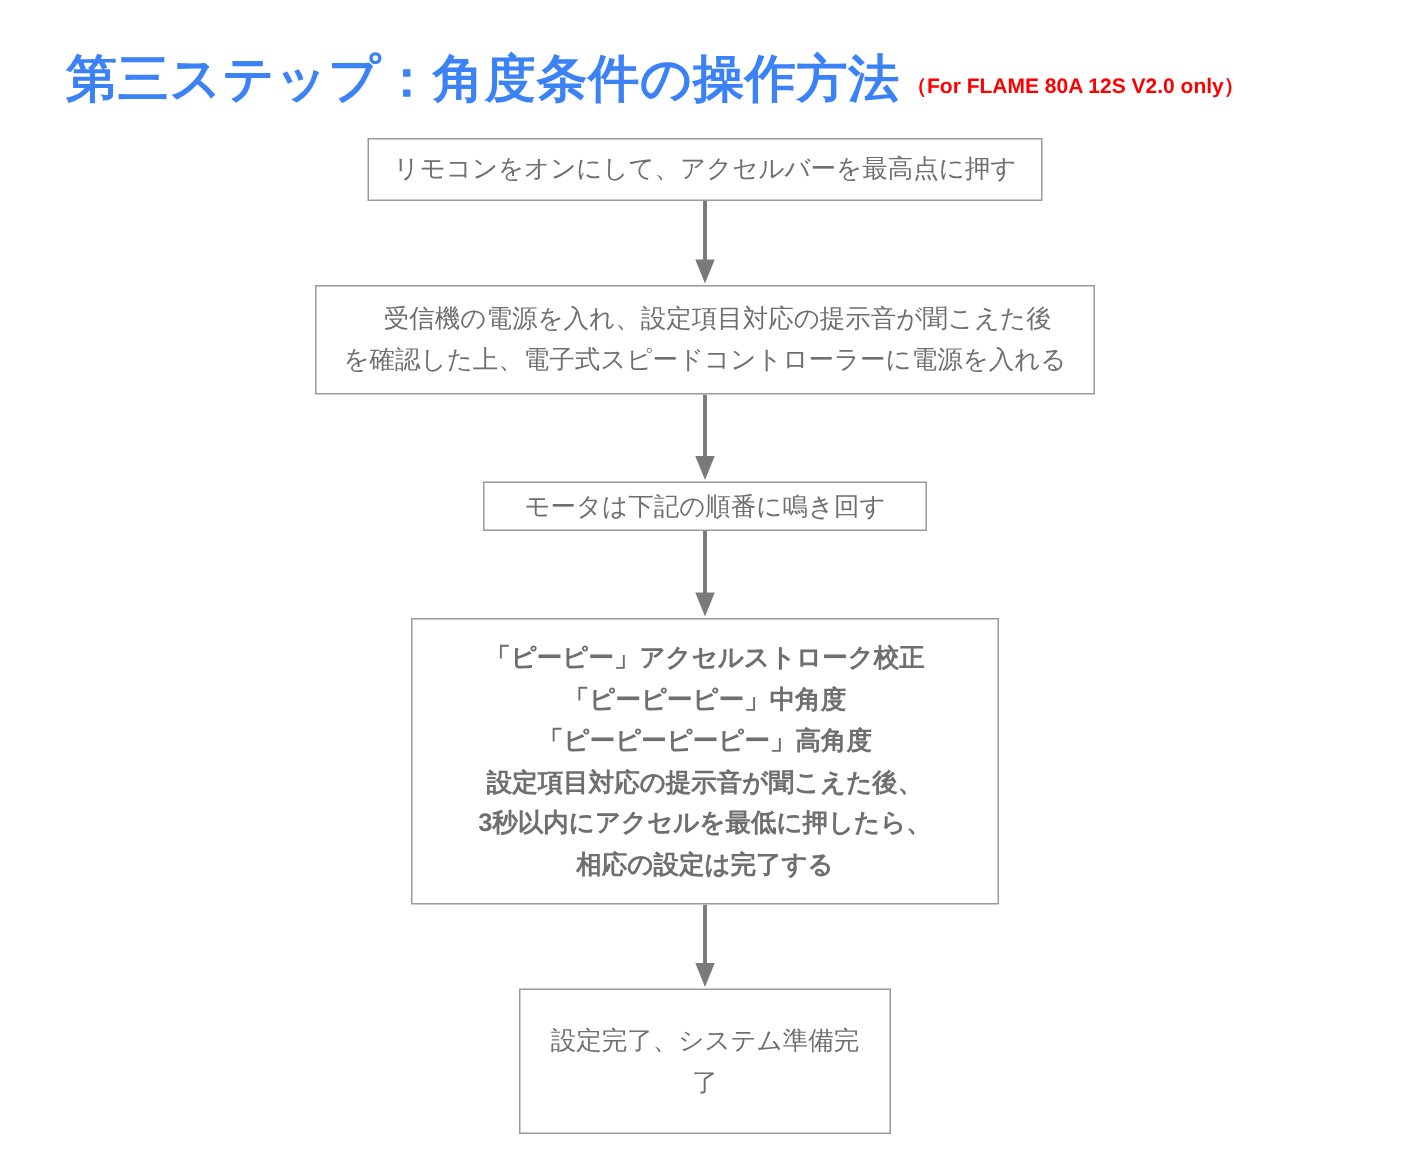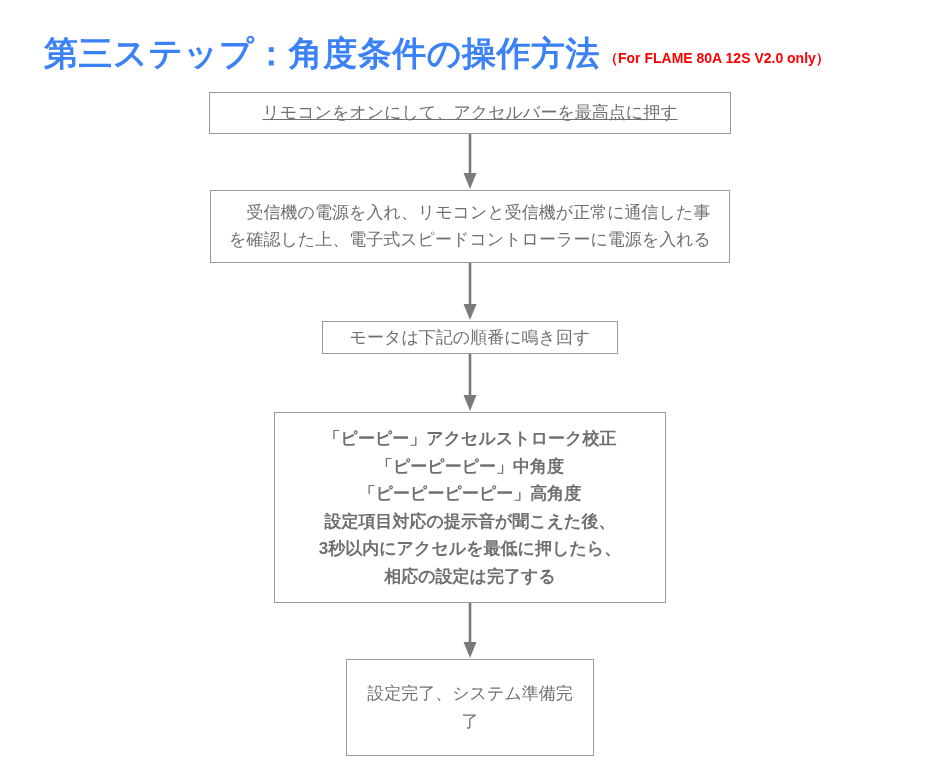--- a/index.html
+++ b/index.html
@@ -57,21 +57,21 @@
     background: #ffffff;
     color: #6f6f6f;
     font-size: 17px;
     line-height: 1.62;
     text-align: center;
     box-sizing: border-box;
     padding: 5px 12px;
     white-space: pre-line;
   }
 
-  .node.n1 { width: 522px; padding: 6px 12px; text-decoration: underline; }
+  .node.n1 { width: 450px; padding: 6px 12px; }
   .node.n2 { width: 520px; padding: 8px 14px; }
   .node.n3 { width: 296px; padding: 2px 12px; }
   .node.n4 { width: 392px; padding: 12px 10px; font-weight: bold; }
   .node.n5 { width: 248px; padding: 20px 12px; }
 
   
   .arrow {
     width: 22px;
     display: block;
   }
@@ -89,21 +89,21 @@
 
   <div class="node n1">リモコンをオンにして、アクセルバーを最高点に押す</div>
 
   <span class="arrow" style="height:56px">
     <svg width="22" height="56" viewBox="0 0 22 56" aria-hidden="true">
       <line x1="11" y1="0" x2="11" y2="42" stroke="#7a7a7a" stroke-width="2.6"></line>
       <polygon points="11,55 4.5,39 17.5,39" fill="#7a7a7a"></polygon>
     </svg>
   </span>
 
-  <div class="node n2">　受信機の電源を入れ、リモコンと受信機が正常に通信した事
+  <div class="node n2">　受信機の電源を入れ、設定項目対応の提示音が聞こえた後
 を確認した上、電子式スピードコントローラーに電源を入れる</div>
 
   <span class="arrow" style="height:58px">
     <svg width="22" height="58" viewBox="0 0 22 58" aria-hidden="true">
       <line x1="11" y1="0" x2="11" y2="44" stroke="#7a7a7a" stroke-width="2.6"></line>
       <polygon points="11,57 4.5,41 17.5,41" fill="#7a7a7a"></polygon>
     </svg>
   </span>
 
   <div class="node n3">モータは下記の順番に鳴き回す</div>

